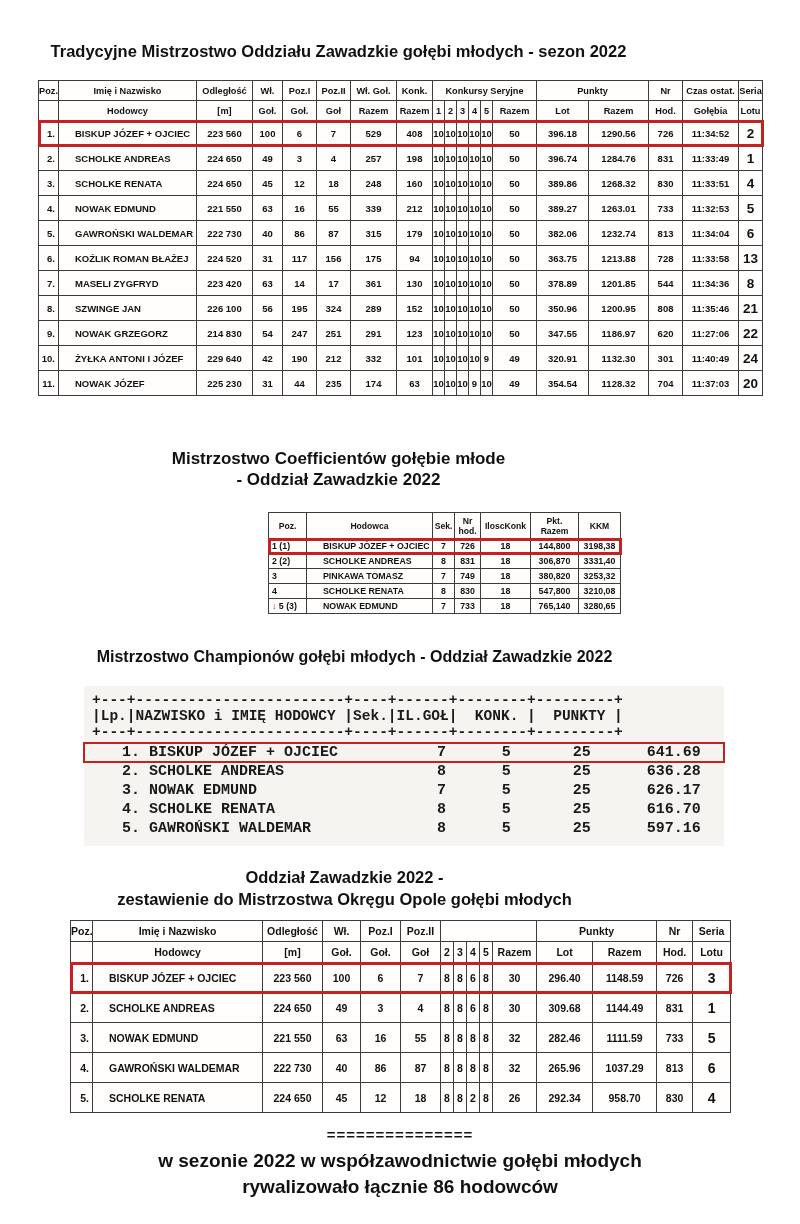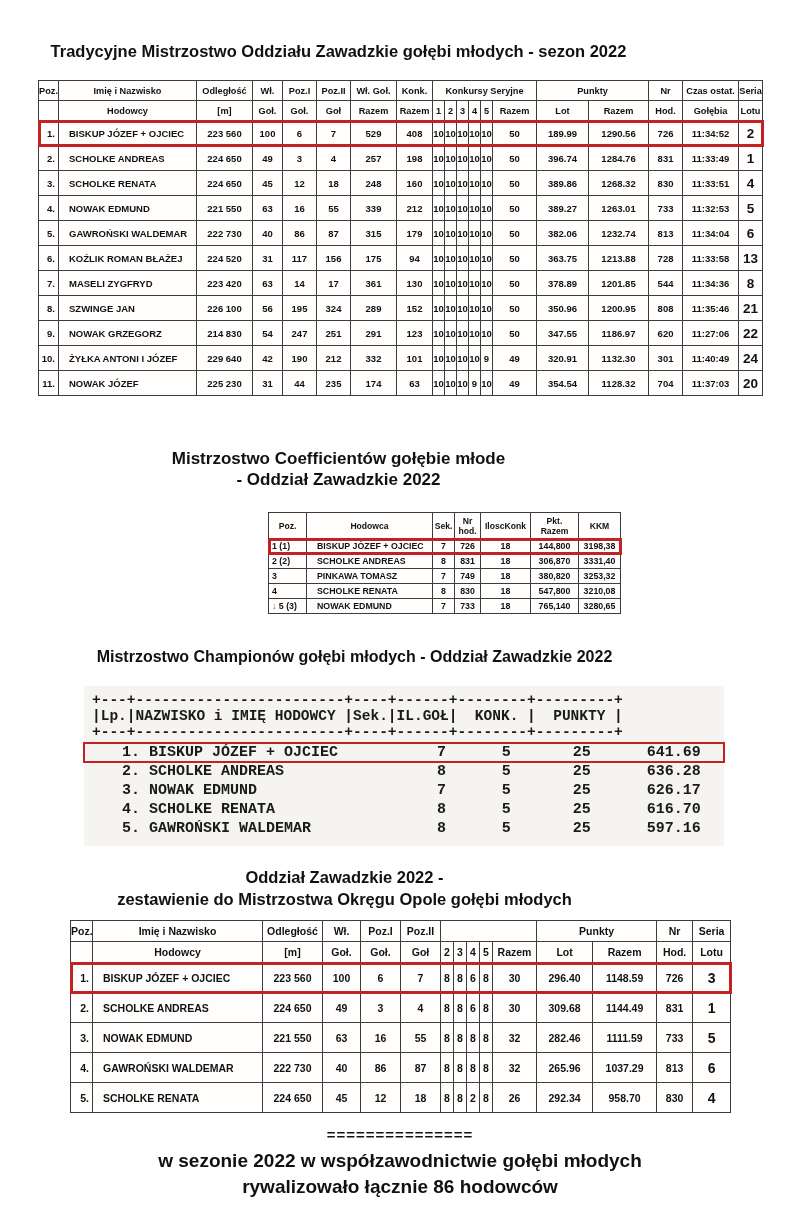--- a/index.html
+++ b/index.html
@@ -12,21 +12,21 @@
   #title4{top:866px;font-size:16.5px;line-height:22px;padding-left:6px;}
 
   table{border-collapse:collapse;table-layout:fixed;background:#fffefd;}
   .grid th,.grid td{border:1px solid #3c3c3c;font-weight:bold;text-align:center;overflow:hidden;white-space:nowrap;padding:0;}
 
   .t1{position:absolute;left:38px;top:80px;width:724px;font-size:9.5px;}
   .t1 thead tr{height:20px;}
   .t1 tbody tr{height:25px;}
   .t1 th{font-size:9.2px;}
 
-  td.c-name{text-align:left;padding-left:10px;}
+  td.c-name{text-align:left;padding-left:16px;}
   td.c-poz{text-align:right;padding-right:3px;}
   td.c-seria{font-size:13.5px;}
 
   .t2{position:absolute;left:268px;top:512px;width:352px;font-size:8.8px;}
   .t2 th{height:25px;white-space:pre-line;line-height:10px;font-size:8.6px;}
   .t2 tbody tr{height:15px;}
   .t2 td.c2-poz{text-align:left;padding-left:3px;}
 
   .t4{position:absolute;left:70px;top:920px;width:660px;font-size:10.5px;}
   .t4 thead tr{height:21px;}
@@ -129,21 +129,21 @@
           <td>6</td>
           <td>7</td>
           <td>529</td>
           <td>408</td>
           <td>10</td>
           <td>10</td>
           <td>10</td>
           <td>10</td>
           <td>10</td>
           <td>50</td>
-          <td>189.99</td>
+          <td>396.18</td>
           <td>1290.56</td>
           <td>726</td>
           <td>11:34:52</td>
           <td class="c-seria">2</td>
         </tr>
         <tr>
           <td class="c-poz">2.</td>
           <td class="c-name">SCHOLKE ANDREAS</td>
           <td>224 650</td>
           <td>49</td>

